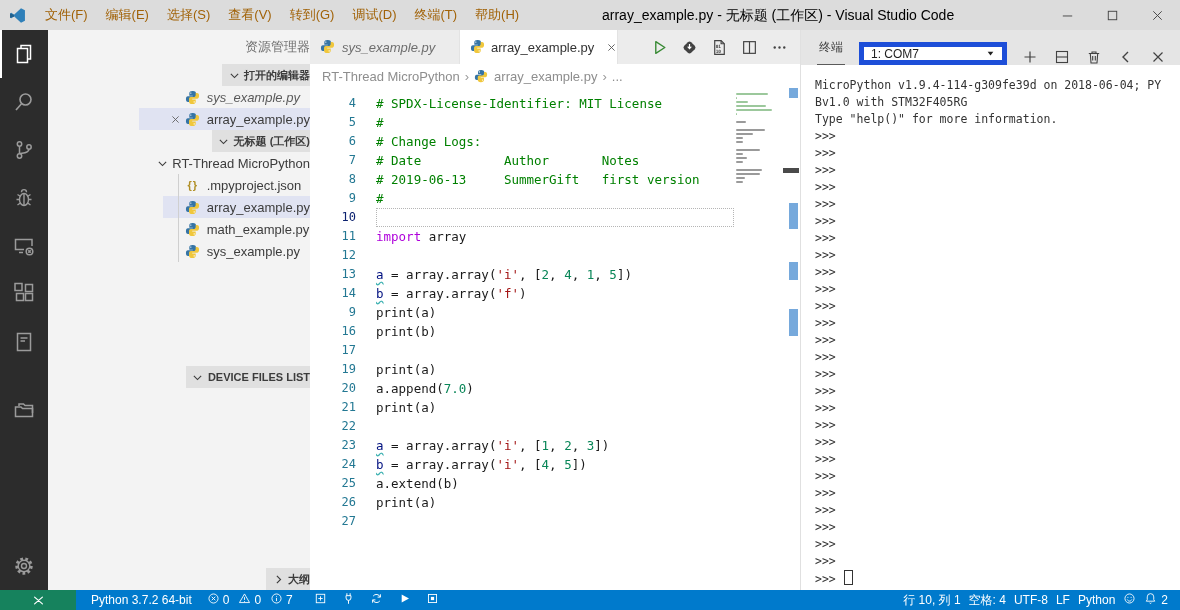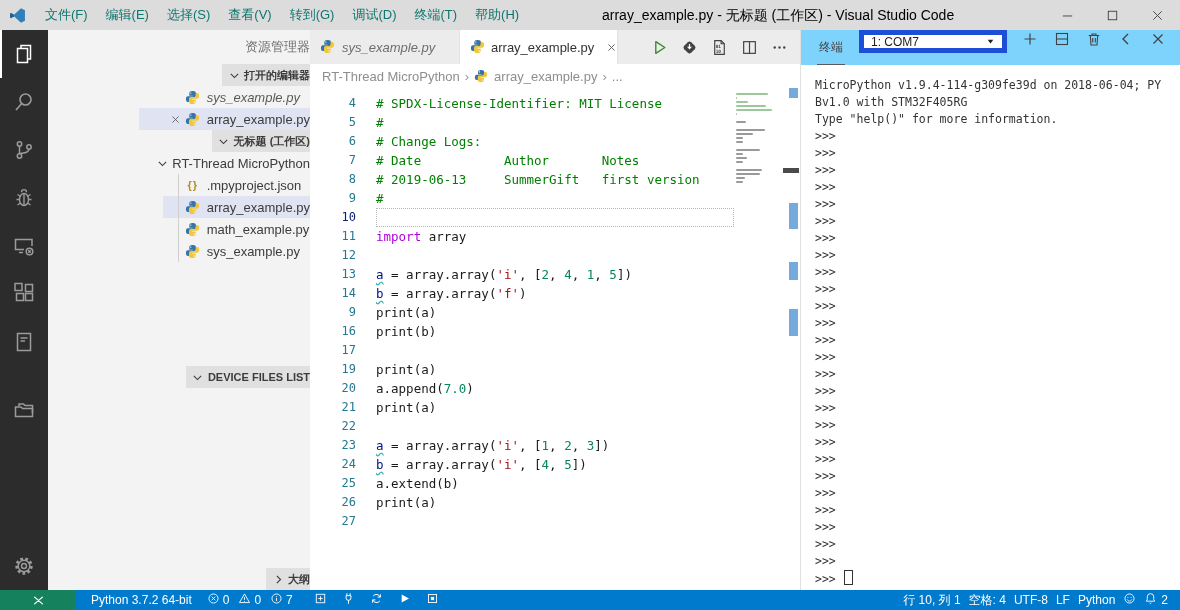--- a/index.html
+++ b/index.html
@@ -3,21 +3,21 @@
 <meta charset="utf-8">
 <style>
   html,body{margin:0;padding:0;background:#fff;}
   .window{width:1180px;height:610px;display:flex;flex-direction:column;overflow:hidden;
           font-family:"Liberation Sans",sans-serif;-webkit-font-smoothing:antialiased;position:relative;background:#fff;}
   
   .titlebar{height:30px;background:#DCDCDC;display:flex;align-items:center;position:relative;flex:none;}
   .logo{width:17px;height:17px;margin:0 10px 0 9px;display:flex;}
   .logo svg{width:17px;height:17px;}
   .menubar{display:flex;height:30px;}
-  .menu-item{font-size:13px;color:#0f766e;padding:0 9px;line-height:30px;white-space:nowrap;cursor:default;}
+  .menu-item{font-size:13px;color:#a16207;padding:0 9px;line-height:30px;white-space:nowrap;cursor:default;}
   .window-title{position:absolute;left:602px;top:0;line-height:30px;font-size:14px;color:#000000;white-space:nowrap;}
   .win-controls{margin-left:auto;display:flex;height:30px;}
   .win-btn{width:45px;height:30px;display:flex;align-items:center;justify-content:center;}
   .win-btn svg{width:15px;height:15px;}
   
   .main{flex:1;display:flex;min-height:0;}
   .activitybar{width:48px;background:#2C2C2C;display:flex;flex-direction:column;flex:none;}
   .act-item{width:48px;height:48px;display:flex;align-items:center;justify-content:center;color:#9B9B9B;}
   .act-item.active{color:#fff;box-shadow:inset 2px 0 0 #fff;}
   .act-item svg{width:24px;height:24px;}
@@ -73,21 +73,21 @@
   .tok-com{color:#008000;} .tok-kw{color:#AF00DB;} .tok-str{color:#A31515;}
   .tok-num{color:#098658;} .tok-var{color:#001080;} .tok-pln{color:#1a1a1a;}
   .sq{text-decoration:underline;text-decoration-style:wavy;text-decoration-color:#3BB0B0;text-underline-offset:2px;}
   .minimap{position:absolute;top:5px;right:26px;width:38px;}
   .minimap .mm-row{height:2px;margin-bottom:2px;border-radius:1px;}
   .ruler{position:absolute;top:0;right:0;width:15px;height:100%;}
   .ruler .mark{position:absolute;right:2px;width:9px;background:#76A9DC;}
   .ruler .dash{position:absolute;right:1px;width:16px;height:5px;background:#4a4a4a;top:80px;}
   
   .terminal-panel{flex:1;border-left:1px solid #E0E0E0;display:flex;flex-direction:column;background:#fff;min-width:0;}
-  .panel-header{height:35px;display:flex;align-items:flex-start;background:#7dd3fc;flex:none;}
+  .panel-header{height:35px;display:flex;align-items:flex-end;background:#e5e5e5;flex:none;}
   .panel-tab{margin-left:16px;font-size:12px;color:#424242;height:34px;line-height:34px;border-bottom:1px solid #5A5A5A;padding:0 2px;}
   .port-select{margin-left:14px;width:148px;height:23px;background:#fff;border:5px solid #1d4ed8;display:flex;align-items:center;font-size:12px;color:#1f1f1f;padding:0 7px;box-sizing:border-box;}
   .port-select .caret{margin-left:auto;display:flex;}
   .port-select .caret svg{width:9px;height:9px;}
   .panel-actions{margin-left:auto;display:flex;align-items:center;gap:15px;padding-right:14px;color:#424242;}
   .pa-btn{width:17px;height:17px;display:flex;align-items:center;justify-content:center;}
   .pa-btn svg{width:16px;height:16px;}
   .terminal-body{flex:1;padding:12px 8px 0 14px;font-family:"DejaVu Sans Mono",monospace;font-size:11.5px;line-height:17px;color:#333;overflow:hidden;white-space:pre;}
   .term-cursor{display:inline-block;width:7px;height:13px;border:1px solid #333;vertical-align:-2px;margin-left:1px;}
   

